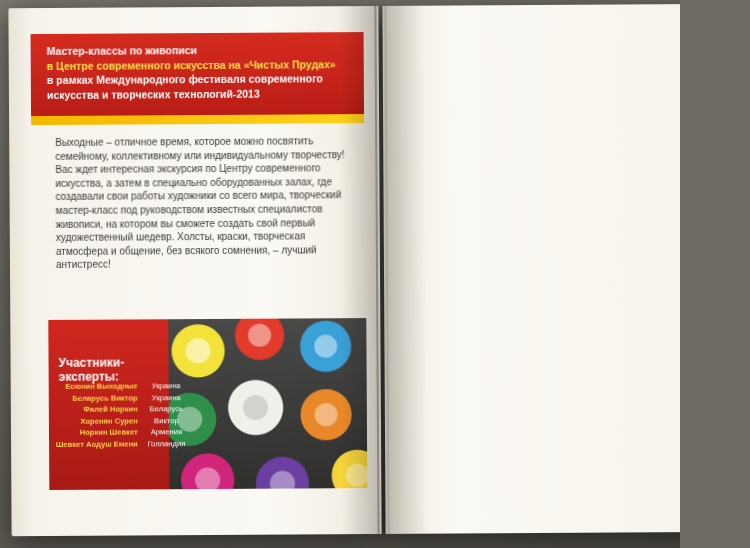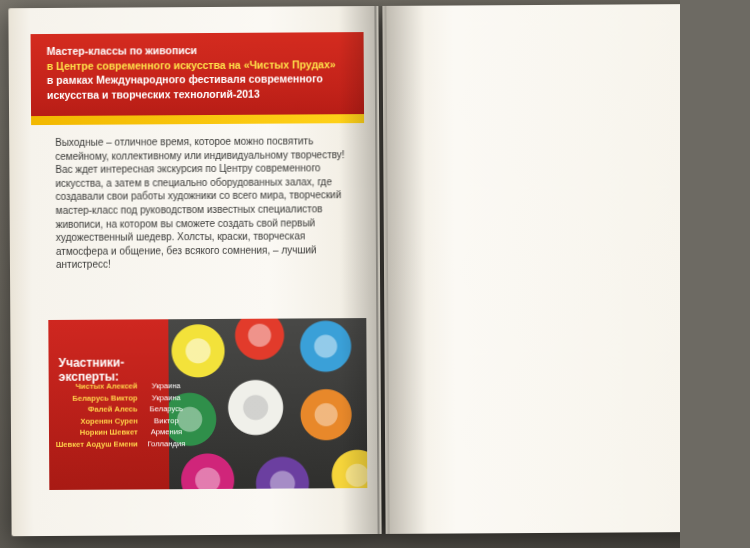--- a/index.html
+++ b/index.html
@@ -109,29 +109,29 @@
           radial-gradient(circle at 76% 56%,rgba(255,255,255,.4) 0 11px,transparent 12px),
           radial-gradient(circle at 22% 90%,rgba(255,255,255,.4) 0 12px,transparent 13px),
           radial-gradient(circle at 56% 92%,rgba(255,255,255,.4) 0 12px,transparent 13px),
           radial-gradient(circle at 90% 88%,rgba(255,255,255,.4) 0 11px,transparent 12px);"></div>
       </div>
       <div class="l-photo-red"></div>
 
       <div class="l-experts-title">Участники-эксперты:</div>
       <div class="l-experts">
         <div class="l-exp-row">
-          <div class="l-exp-name">Чистых Алексей</div>
+          <div class="l-exp-name">Есюнин Выходные</div>
           <div class="l-exp-country">Украина</div>
         </div>
         <div class="l-exp-row">
           <div class="l-exp-name">Беларусь Виктор</div>
           <div class="l-exp-country">Украина</div>
         </div>
         <div class="l-exp-row">
-          <div class="l-exp-name">Фалей Алесь</div>
+          <div class="l-exp-name">Фалей Норкин</div>
           <div class="l-exp-country">Беларусь</div>
         </div>
         <div class="l-exp-row">
           <div class="l-exp-name">Хоренян Сурен</div>
           <div class="l-exp-country">Виктор</div>
         </div>
         <div class="l-exp-row">
           <div class="l-exp-name">Норкин Шевкет</div>
           <div class="l-exp-country">Армения</div>
         </div>

